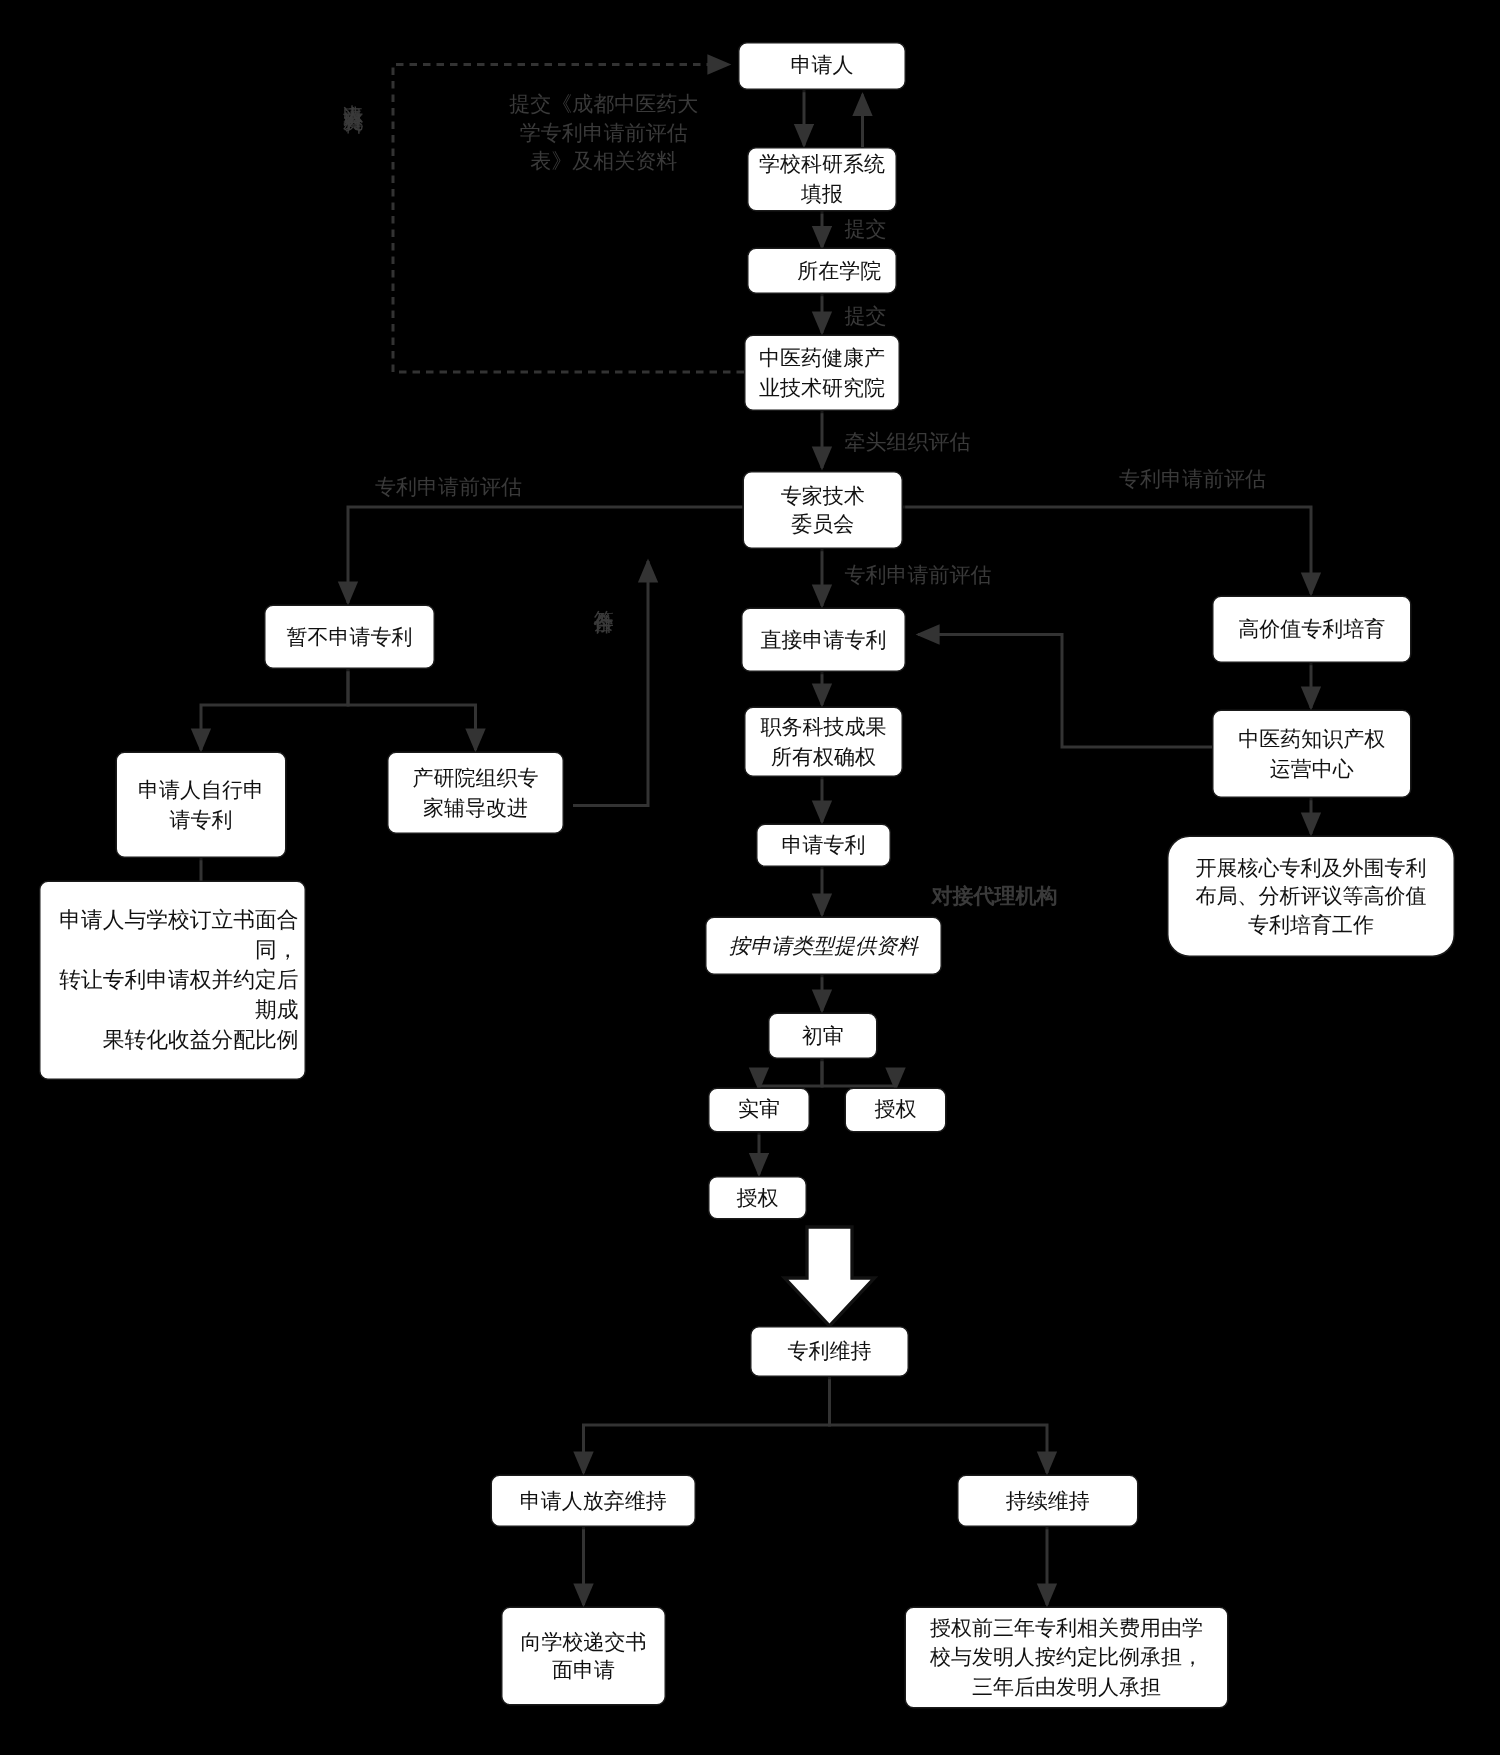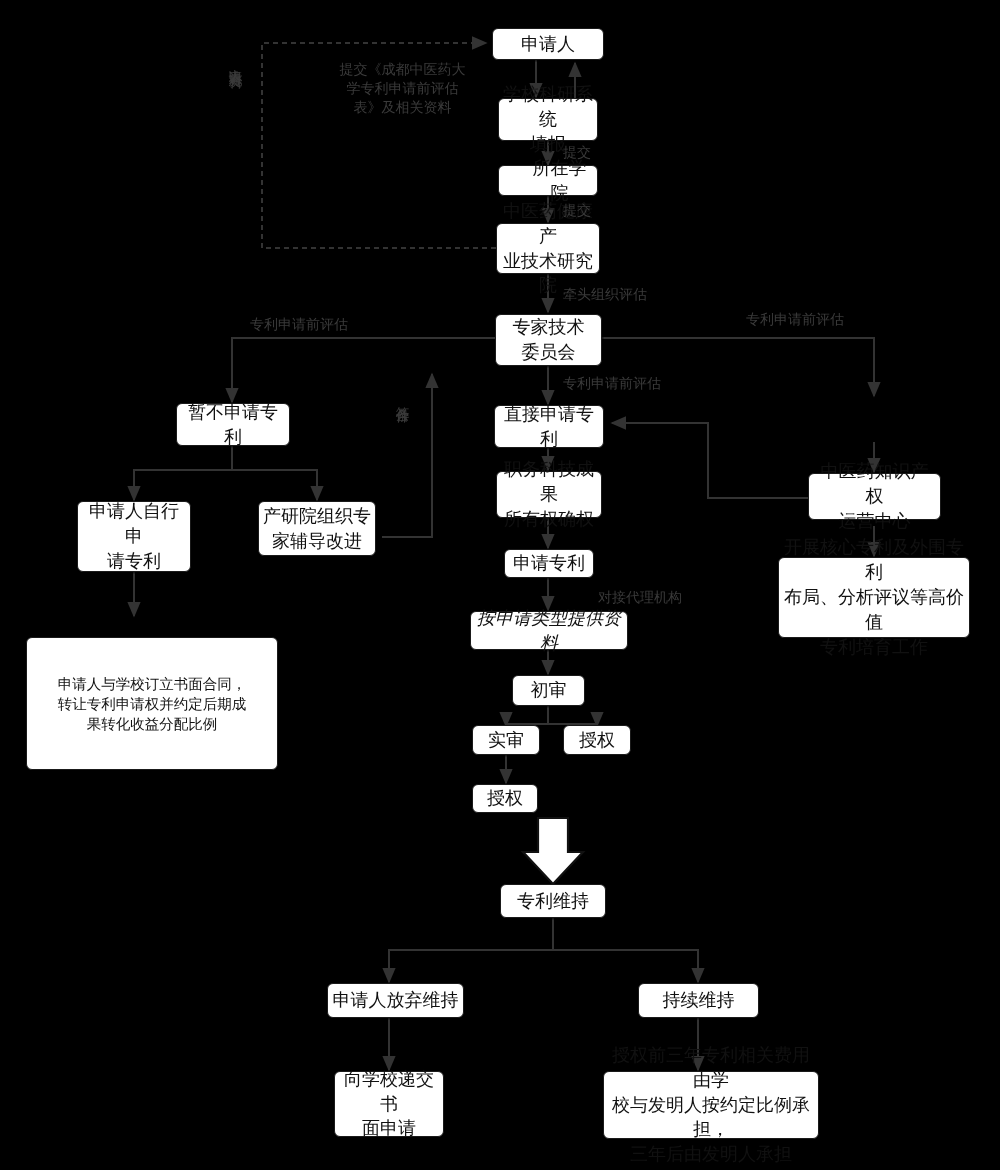--- a/index.html
+++ b/index.html
@@ -1,21 +1,21 @@
 <!DOCTYPE html>
 <html><head>
 <meta charset="utf-8">
 <style>
   html,body{margin:0;padding:0;background:#000;}
   #stage{position:relative;width:1000px;height:1170px;background:#000;
          font-family:"Liberation Sans","DejaVu Sans",sans-serif;overflow:hidden;}
   svg.layer{position:absolute;left:0;top:0;width:1000px;height:1170px;}
   .node{position:absolute;background:#ffffff;border:1.6px solid #1a1a1a;border-radius:6px;
         box-sizing:border-box;display:flex;align-items:center;justify-content:center;
-        text-align:center;color:#111;font-size:18px;line-height:1.38;
+        text-align:center;color:#111;font-size:14px;line-height:1.38;
         box-shadow:1.5px 1.5px 0 rgba(0,0,0,0.55);padding:2px 4px;}
   .node.big{font-size:14.5px;}
   .elabel{position:absolute;color:#3a3a3a;font-size:14px;line-height:1.35;
           text-align:center;white-space:pre-line;}
   .vlabel{position:absolute;color:#3a3a3a;font-size:13.5px;line-height:1.25;
           writing-mode:vertical-rl;text-orientation:upright;letter-spacing:1px;}
 </style>
 </head>
 <body>
 
@@ -94,46 +94,47 @@
 委员会</div>
 
   <div class="node" style="left:176px;top:403px;width:114px;height:43px;">暂不申请专利</div>
 
   <div class="node" style="left:77px;top:501px;width:114px;height:71px;white-space:pre-line;">申请人自行申
 请专利</div>
 
   <div class="node" style="left:258px;top:501px;width:118px;height:55px;white-space:pre-line;">产研院组织专
 家辅导改进</div>
 
-  <div class="node big" style="left:26px;top:637px;width:252px;height:133px;white-space:pre-line;">申请人与学校订立书面合同，
+  <div class="node big" style="left:26px;top:587px;width:178px;height:133px;white-space:pre-line;text-align:right;">申请人与学校订立书面合同，
 转让专利申请权并约定后期成
 果转化收益分配比例</div>
 
   <div class="node" style="left:494px;top:405px;width:110px;height:43px;">直接申请专利</div>
 
   <div class="node" style="left:496px;top:471px;width:106px;height:47px;white-space:pre-line;">职务科技成果
 所有权确权</div>
 
   <div class="node" style="left:504px;top:549px;width:90px;height:29px;">申请专利</div>
 
   <div class="node" style="left:470px;top:611px;width:158px;height:39px;font-style:italic;">按申请类型提供资料</div>
 
   <div class="node" style="left:512px;top:675px;width:73px;height:31px;">初审</div>
 
   <div class="node" style="left:472px;top:725px;width:68px;height:30px;">实审</div>
 
   <div class="node" style="left:563px;top:725px;width:68px;height:30px;">授权</div>
 
   <div class="node" style="left:472px;top:784px;width:66px;height:29px;">授权</div>
 
+  <div class="node" style="left:808px;top:397px;width:133px;height:45px;">高价值专利培育</div>
 
-  <div class="node" style="left:808px;top:473px;width:133px;height:47px;white-space:pre-line;">中医药知识产权
+  <div class="node" style="left:808px;top:473px;width:133px;height:59px;white-space:pre-line;">中医药知识产权
 运营中心</div>
 
-  <div class="node" style="left:778px;top:557px;width:192px;height:81px;white-space:pre-line;">开展核心专利及外围专利
+  <div class="node" style="left:778px;top:557px;width:192px;height:81px;white-space:pre-line;border-radius:15px;">开展核心专利及外围专利
 布局、分析评议等高价值
 专利培育工作</div>
 
   <div class="node" style="left:500px;top:884px;width:106px;height:34px;">专利维持</div>
 
   <div class="node" style="left:327px;top:983px;width:137px;height:35px;">申请人放弃维持</div>
 
   <div class="node" style="left:638px;top:983px;width:121px;height:35px;">持续维持</div>
 
   <div class="node" style="left:334px;top:1071px;width:110px;height:66px;white-space:pre-line;">向学校递交书
@@ -156,15 +157,15 @@
   <div class="elabel" style="left:563px;top:285px;width:120px;text-align:left;">牵头组织评估</div>
 
   <div class="elabel" style="left:250px;top:315px;width:140px;text-align:left;">专利申请前评估</div>
 
   <div class="elabel" style="left:563px;top:374px;width:140px;text-align:left;">专利申请前评估</div>
 
   <div class="elabel" style="left:746px;top:310px;width:140px;text-align:left;">专利申请前评估</div>
 
   <div class="vlabel" style="left:393px;top:396px;height:88px;">符合条件</div>
 
-  <div class="elabel" style="left:575px;top:588px;width:130px;text-align:center;">对接代理机构</div>
+  <div class="elabel" style="left:575px;top:588px;width:130px;text-align:right;font-weight:bold;">对接代理机构</div>
 
 </div>
 
 </body></html>

